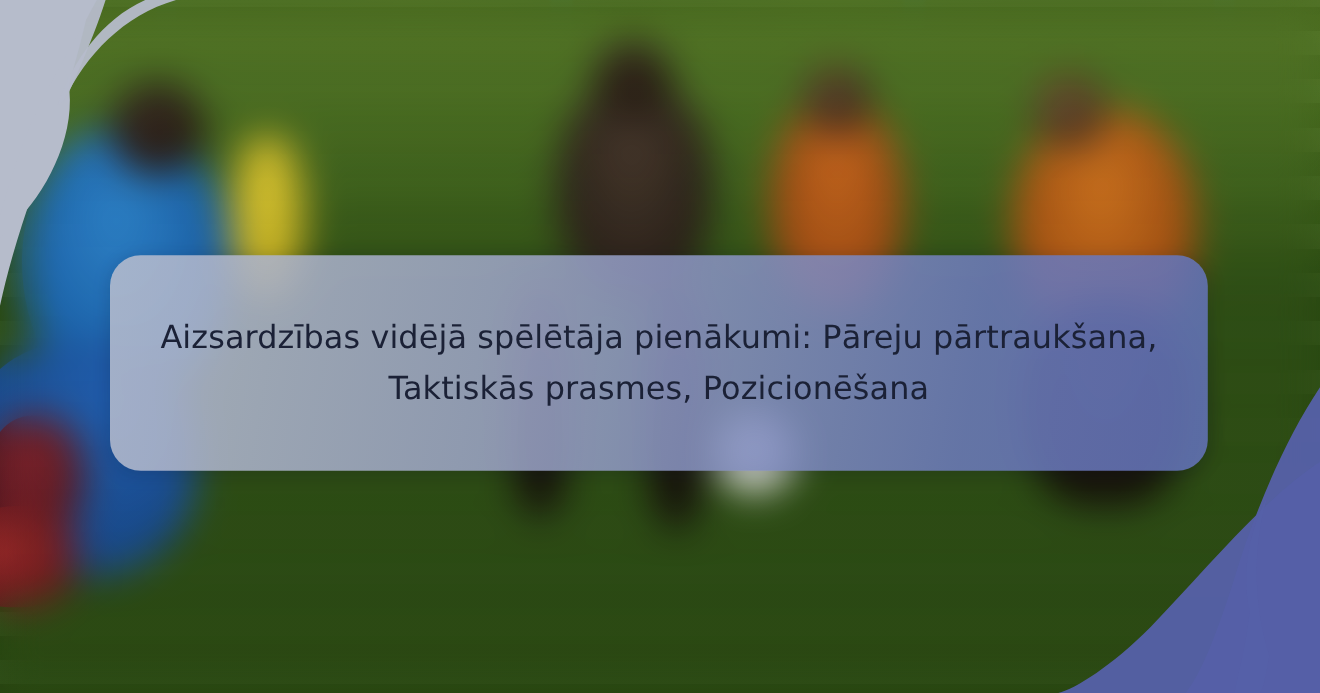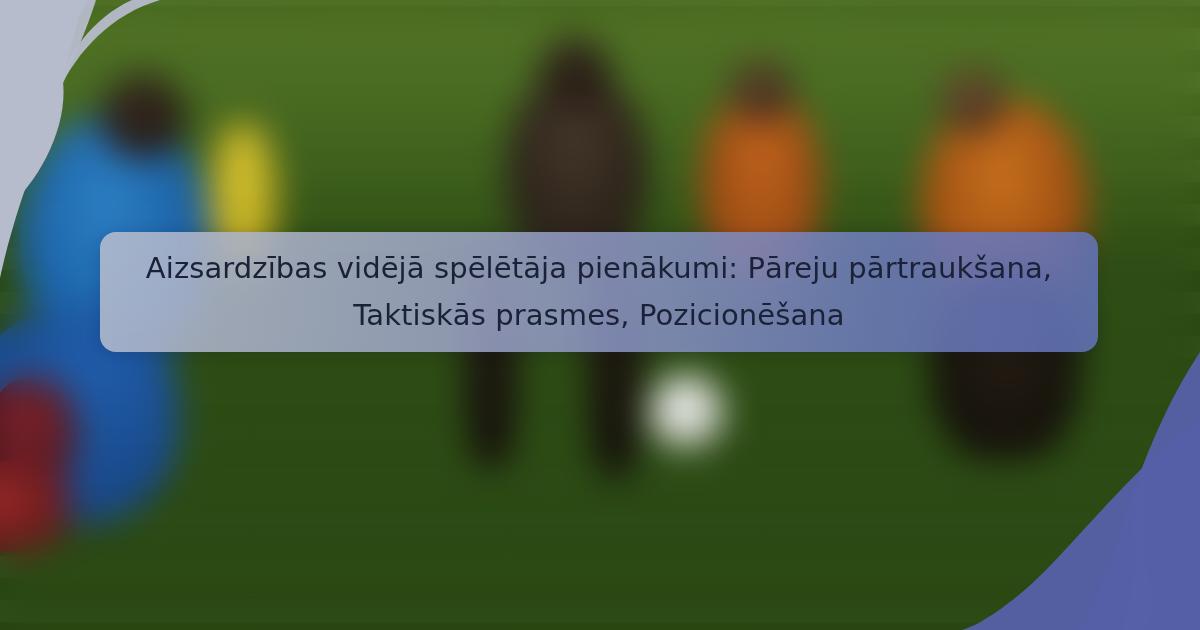--- a/index.html
+++ b/index.html
@@ -159,22 +159,22 @@
     height: 630px;
     pointer-events: none;
   }
 
   
   .card {
     position: absolute;
     left: 100px;
     top: 232px;
     width: 998px;
-    height: 120px;
-    border-radius: 16px;
+    height: 196px;
+    border-radius: 28px;
     background: linear-gradient(100deg, rgba(182,188,205,.88) 0%, rgba(154,162,196,.88) 38%, rgba(108,122,186,.88) 78%, rgba(98,114,184,.88) 100%);
     box-shadow: 0 2px 16px rgba(10,16,40,.18);
     display: flex;
     align-items: center;
     justify-content: center;
   }
   .card-text {
     margin: 0;
     width: 92%;
     text-align: center;

